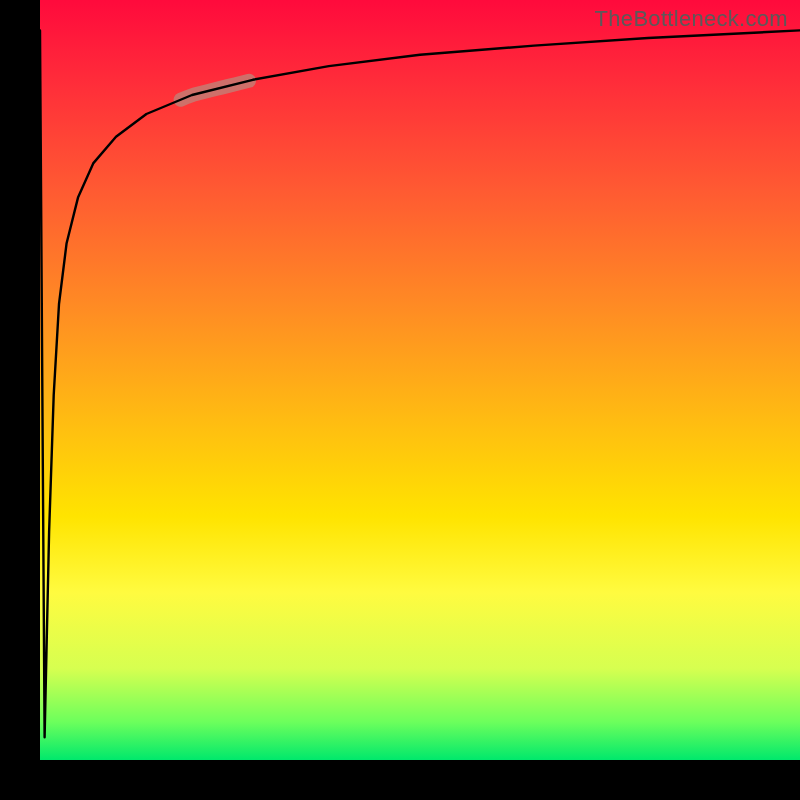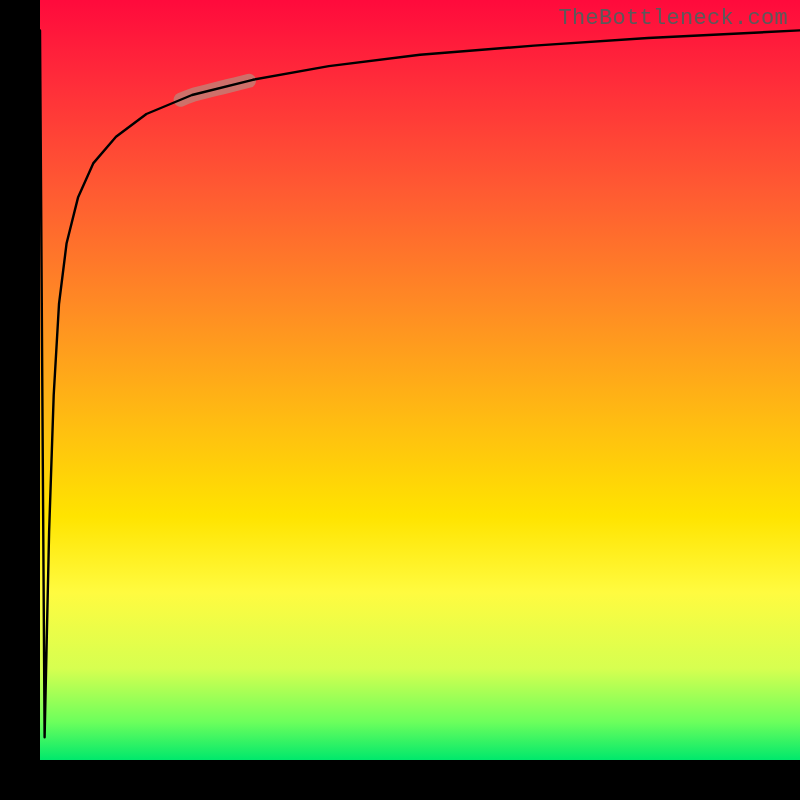--- a/index.html
+++ b/index.html
@@ -51,21 +51,21 @@
       #fffb40 78%,
       #d6ff50 88%,
       #6cff5c 95%,
       #00e86c 100%
     );
   }
   .watermark {
     position: absolute;
     top: 6px;
     right: 12px;
-    font-family: Liberation Mono, monospace;
+    font-family: Liberation Sans, sans-serif;
     font-size: 22px;
     letter-spacing: 0.3px;
     color: #5a5a5a;
     user-select: none;
   }
   svg.curve {
     position: absolute;
     left: 0;
     top: 0;
     width: 760px;

